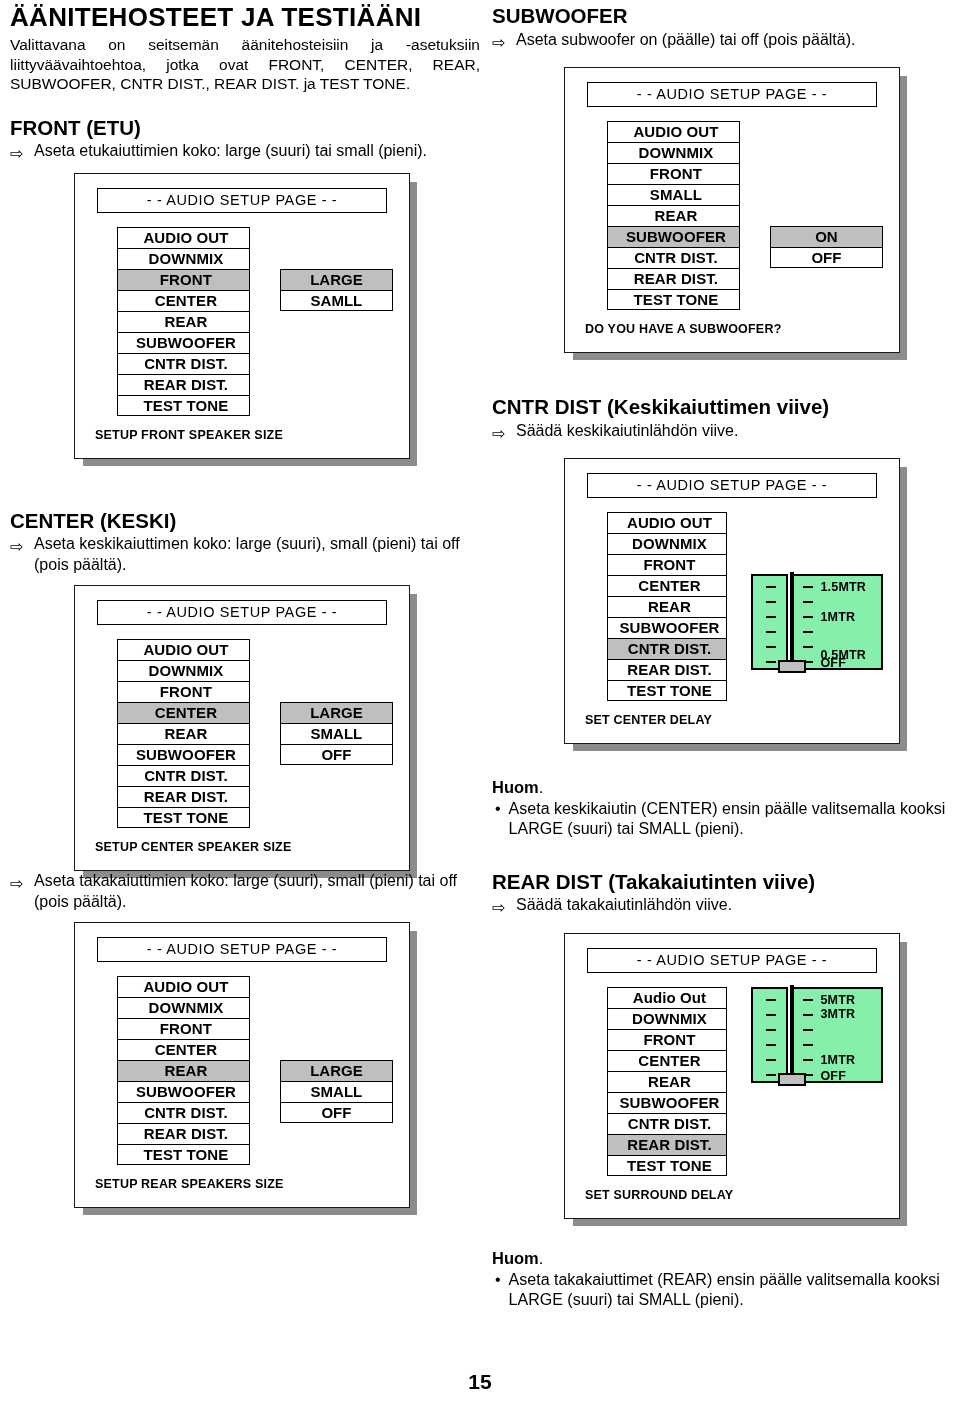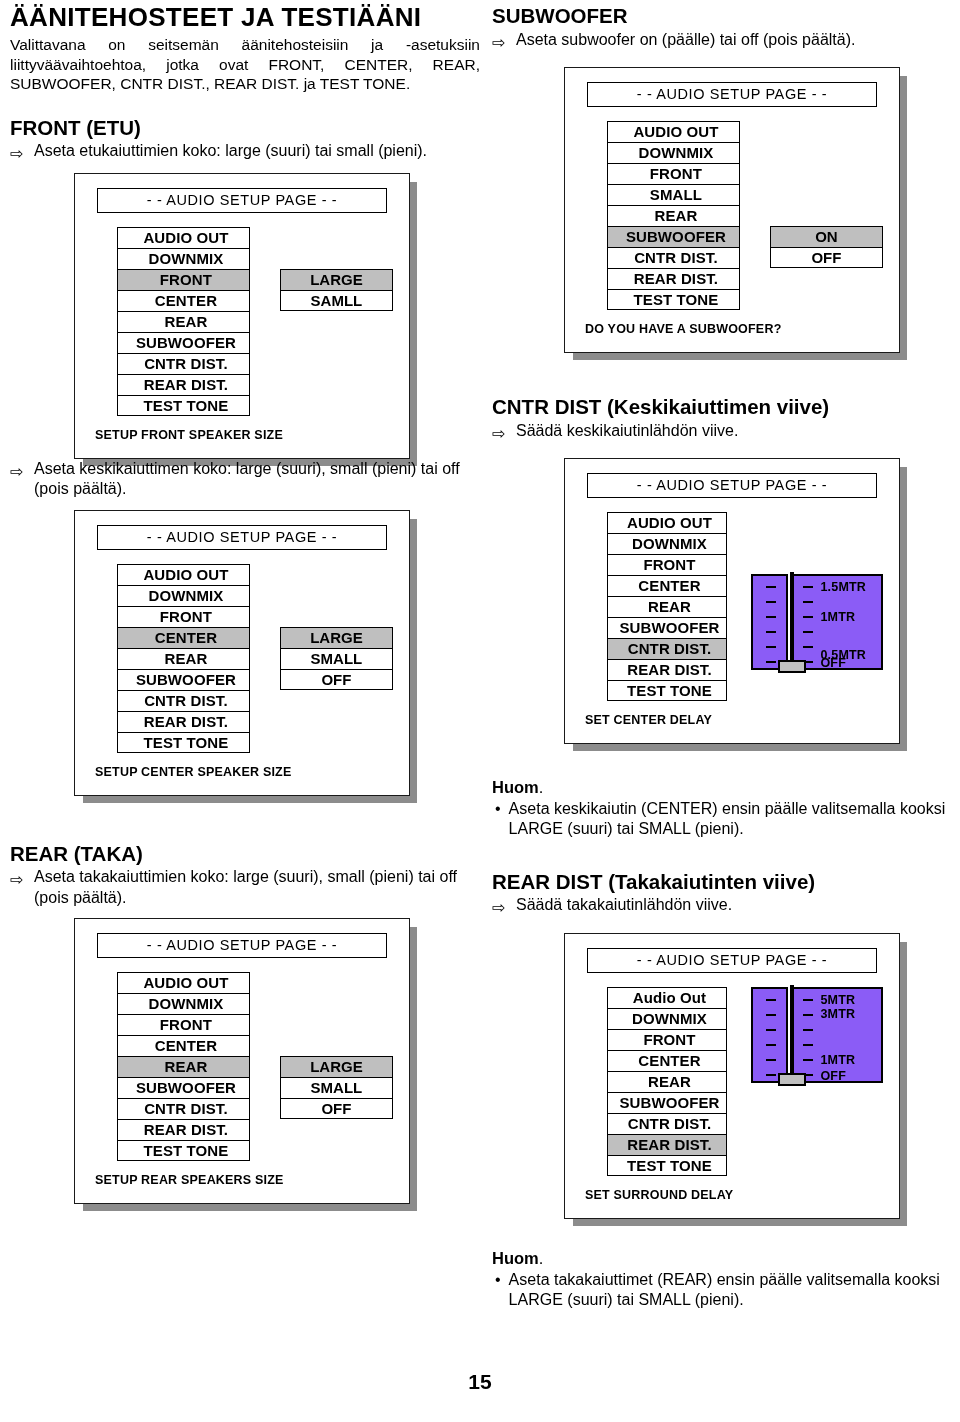--- a/index.html
+++ b/index.html
@@ -83,21 +83,21 @@
   .opt-row.sel { background:#bfbfbf; }
 
   .osd-caption {
     font-size:12.5px; font-weight:bold; letter-spacing:0.2px;
     margin:12px 0 0 4px;
   }
 
   
   .slider { position:relative; display:flex; margin-left:24px; width:132px; height:96px; }
   .sl-left, .sl-right {
-    border:2px solid #000; background:#8b5cf6; position:relative;
+    border:2px solid #000; background:#86efac; position:relative;
   }
   .sl-left  { width:38px; }
   .sl-right { width:92px; margin-left:4px; }
   .tick {
     position:absolute; width:10px; height:2.4px; background:#000;
   }
   .sl-left .tick  { left:13px; }
   .sl-right .tick { left:9px; }
   .sl-label {
     position:absolute; left:26px; font-size:12.5px; font-weight:bold;
@@ -152,20 +152,21 @@
             <div class="opt-list" style="margin-top:42px;">
               <div class="opt-row sel">LARGE</div>
               <div class="opt-row">SAMLL</div>
             </div>
           </div>
           <div class="osd-caption">SETUP FRONT SPEAKER SIZE</div>
         </div>
       </div>
     </div>
 
+    <h2 class="sub-title" style="margin-top:50px;">CENTER (KESKI)</h2>
     <div class="bullet-row">
       <span class="arrow-ico">⇨</span>
       <span class="bullet-txt">Aseta keskikaiuttimen koko: large (suuri), small (pieni) tai off (pois päältä).</span>
     </div>
 
     <div class="osd-wrap" style="margin-left:64px; margin-top:10px; width:336px;">
       <div class="osd">
         <div class="osd-inner">
           <div class="osd-header">- - AUDIO SETUP PAGE - -</div>
           <div class="osd-body">
@@ -184,21 +185,20 @@
               <div class="opt-row sel">LARGE</div>
               <div class="opt-row">SMALL</div>
               <div class="opt-row">OFF</div>
             </div>
           </div>
           <div class="osd-caption">SETUP CENTER SPEAKER SIZE</div>
         </div>
       </div>
     </div>
 
-    <h2 class="sub-title" style="margin-top:46px;">REAR (TAKA)</h2>
     <div class="bullet-row">
       <span class="arrow-ico">⇨</span>
       <span class="bullet-txt">Aseta takakaiuttimien koko: large (suuri), small (pieni) tai off (pois päältä).</span>
     </div>
 
     <div class="osd-wrap" style="margin-left:64px; margin-top:10px; width:336px;">
       <div class="osd">
         <div class="osd-inner">
           <div class="osd-header">- - AUDIO SETUP PAGE - -</div>
           <div class="osd-body">

